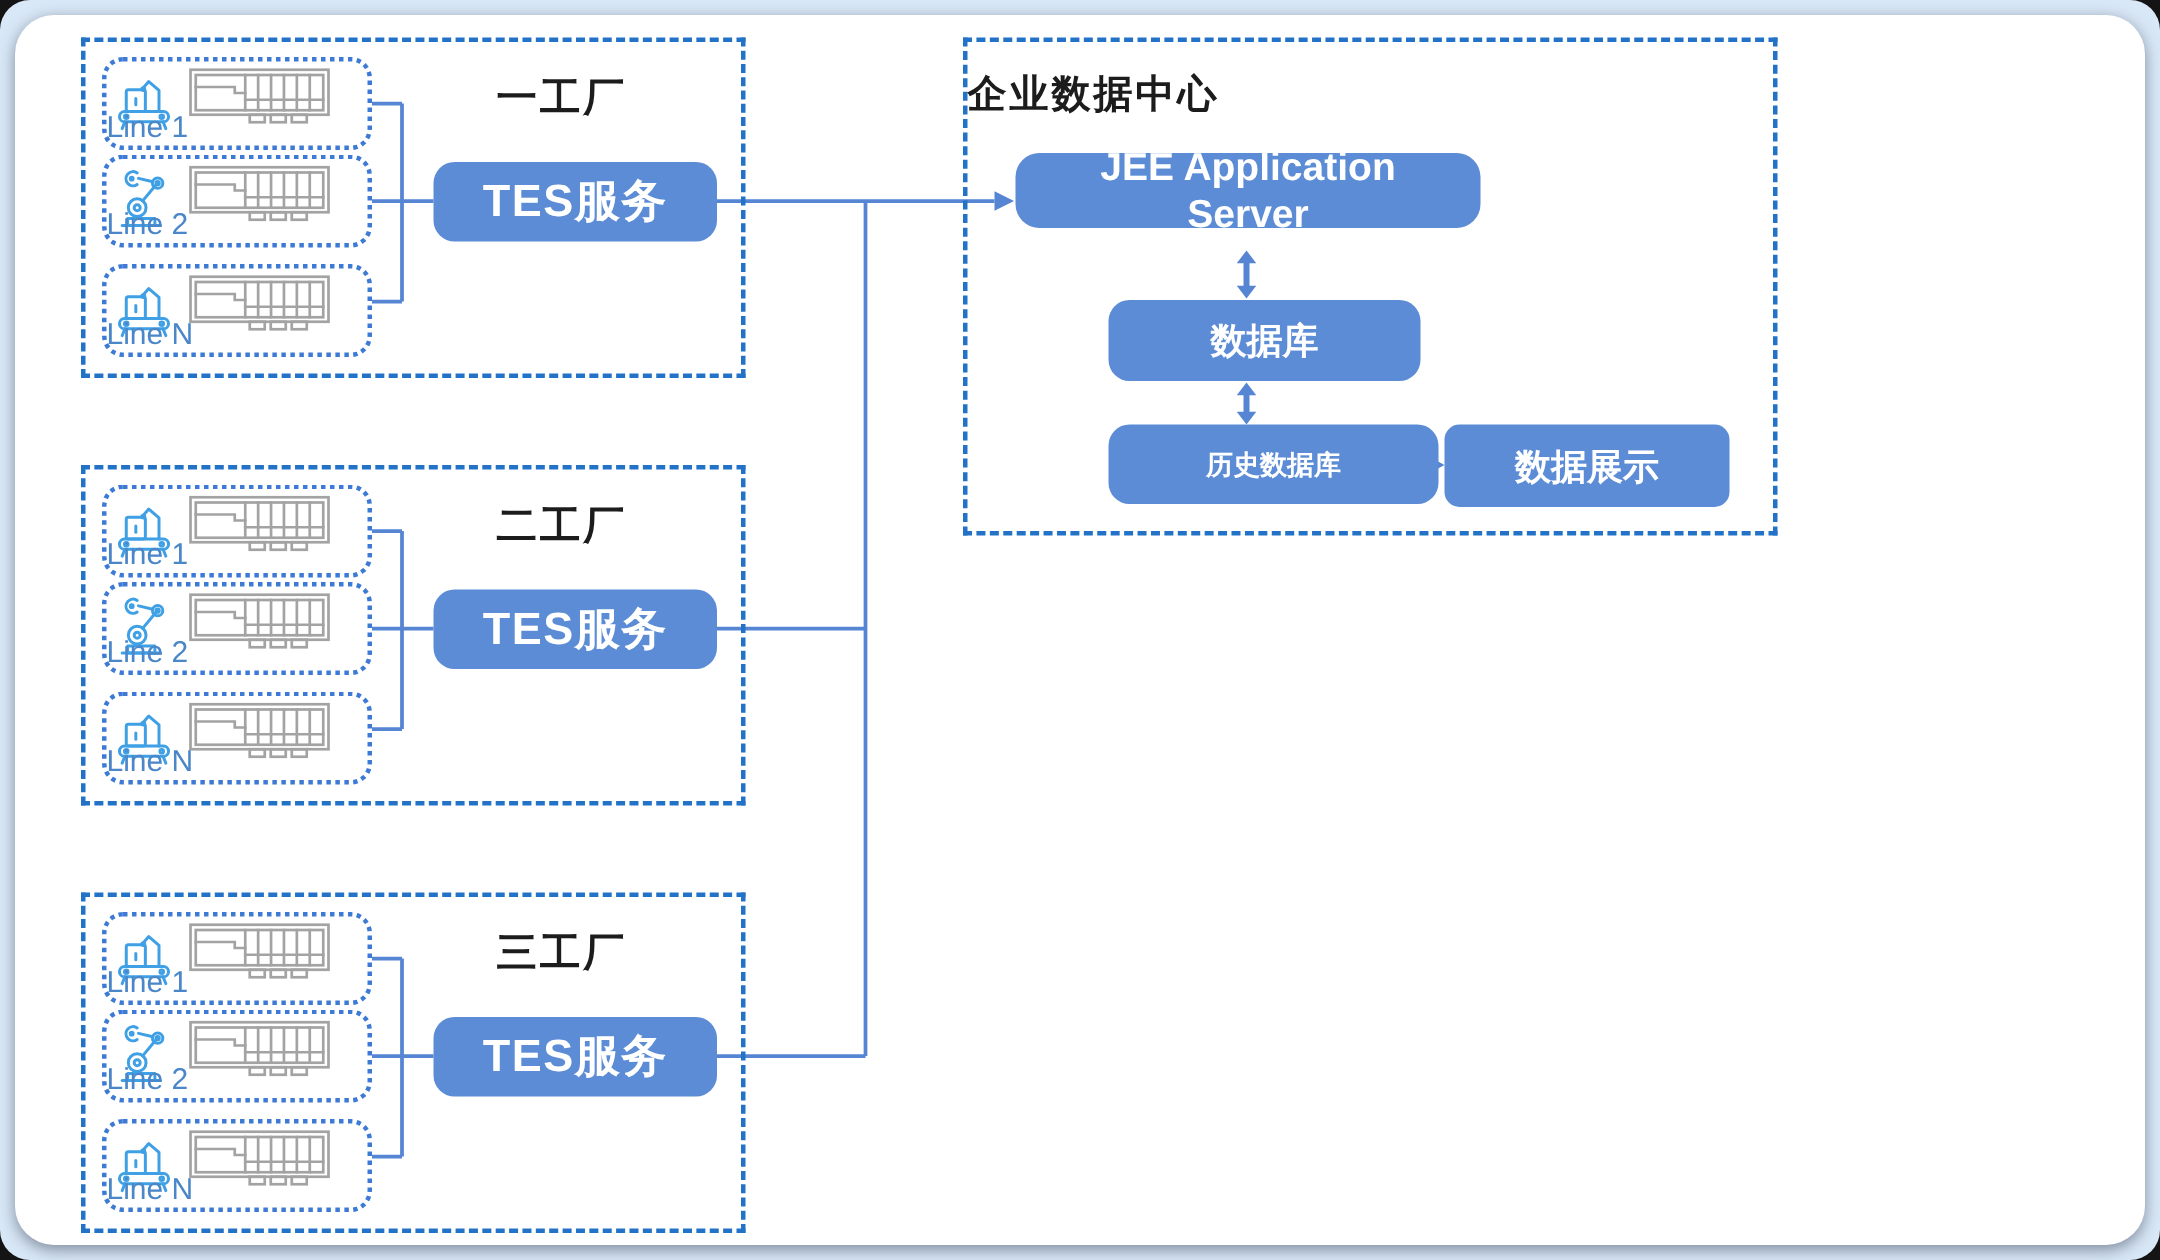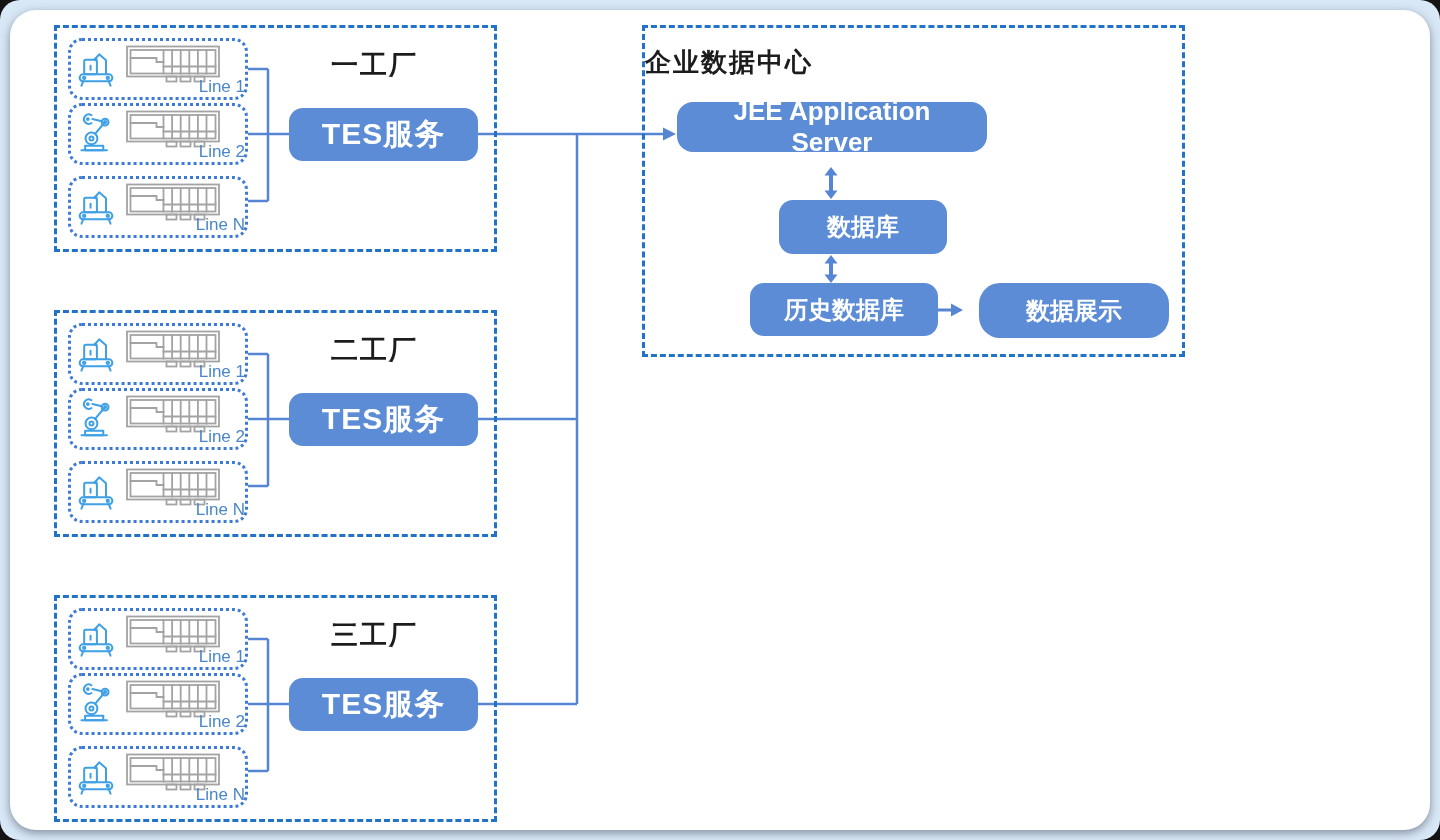--- a/index.html
+++ b/index.html
@@ -38,43 +38,43 @@
     position:absolute;left:11px;width:180px;height:62px;
     border:3px dotted var(--dotted_border);border-radius:14px;box-sizing:border-box;
     background:var(--canvas_bg);
   }
   .lb-1{top:10px}.lb-2{top:75px}.lb-3{top:148px}
   .loader-svg{position:absolute;left:4px;top:7px;width:42px;height:40px;
     stroke:var(--icon_blue);fill:none;}
   .machine-svg{position:absolute;left:54px;top:4px;width:97px;height:40px;
     stroke:var(--machine_gray);fill:none;}
   .line-label{
-    position:absolute;left:0;right:0;bottom:0;text-align:right;
-    font-size:17px;color:var(--line_label);
+    position:absolute;left:0;right:0;bottom:0;text-align:left;
+    font-size:20px;color:var(--line_label);
   }
   .btn{
     position:absolute;background:var(--button_bg);color:var(--button_text);
     font-weight:700;display:flex;align-items:center;justify-content:center;
     text-align:center;box-sizing:border-box;
   }
   .tes{left:232px;top:80px;width:189px;height:53px;border-radius:14px;font-size:30px;letter-spacing:1px;}
 
   .dc-box{
     position:absolute;left:642px;top:25px;width:543px;height:332px;
     border:3px dashed var(--dashed_border);box-sizing:border-box;
   }
   .dc-title{
     position:absolute;left:0;top:17px;width:500px;
     font-size:26px;font-weight:700;color:var(--title_color);letter-spacing:2px;
   }
   .jee{left:32px;top:74px;width:310px;height:50px;border-radius:16px;
     font-size:26px;line-height:1.2;padding:0 30px;text-align:center;}
-  .db{left:94px;top:172px;width:168px;height:54px;border-radius:14px;font-size:24px;margin-left:40px;}
-  .hist{left:94px;top:255px;width:188px;height:53px;border-radius:14px;font-size:24px;margin-left:11px;}
-  .disp{left:318px;top:255px;width:190px;height:55px;border-radius:21px;font-size:24px;margin-left:16px;}
+  .db{left:94px;top:172px;width:208px;height:54px;border-radius:14px;font-size:24px;}
+  .hist{left:94px;top:255px;width:220px;height:53px;border-radius:14px;font-size:18px;}
+  .disp{left:318px;top:255px;width:190px;height:55px;border-radius:10px;font-size:24px;}
 </style>
 </head>
 <body>
 
 <div class="stage">
   <div class="panel"></div>
   <div class="canvas"></div>
 
   <svg width="0" height="0" style="position:absolute" aria-hidden="true">
     <defs>

